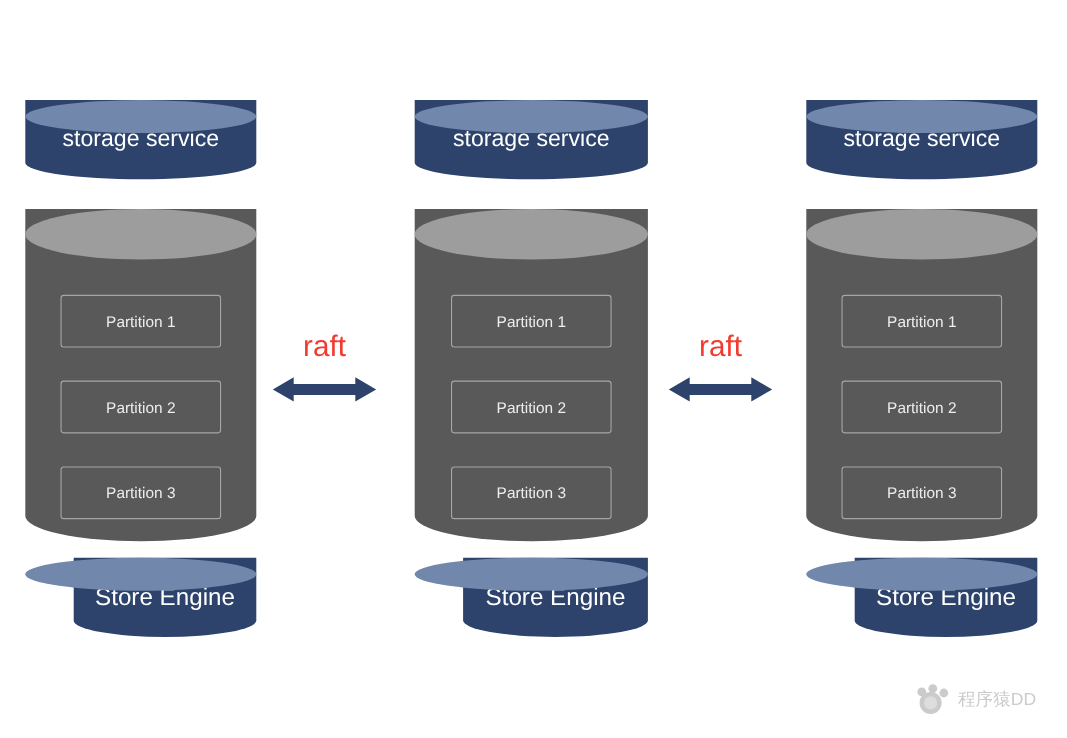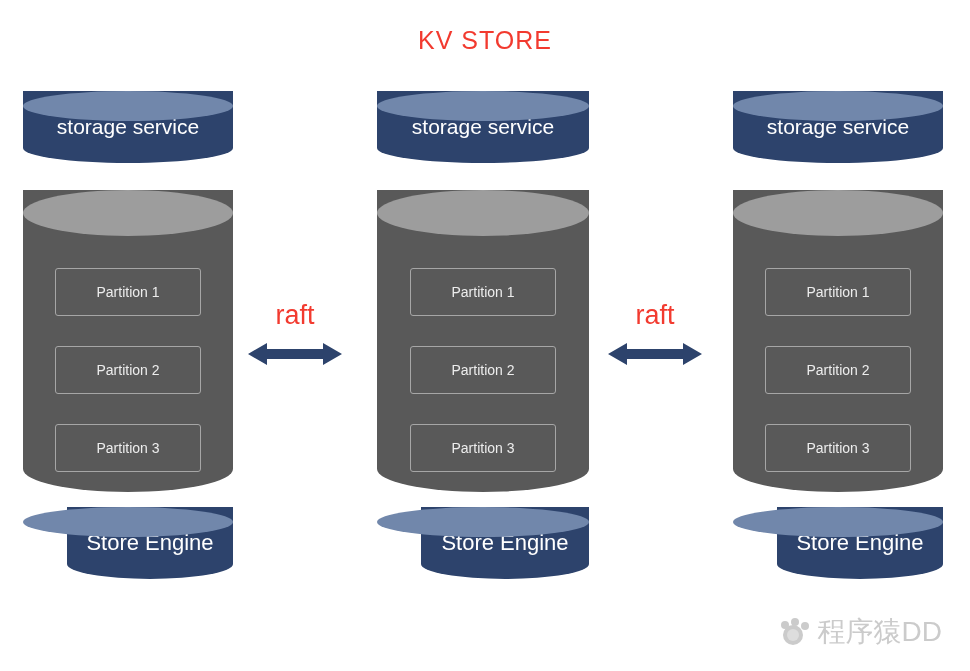--- a/index.html
+++ b/index.html
@@ -78,29 +78,28 @@
   .raft-label { font-size: 27px; display: block; margin-bottom: 10px; text-align: center; }
 
   .watermark {
     position: absolute;
     right: 28px;
     bottom: 20px;
     display: flex;
     align-items: center;
     gap: 6px;
     color: #cbcbcb;
-    font-size: 28px;
+    font-size: 16px;
   }
 </style>
 </head>
 <body>
 
 <div class="page">
 
-  <div class="title" style="color: rgb(242, 58, 47);">KV STORE</div>
 
   <div class="node n1">
     <div class="cyl svc">
       <div class="cyl-top" style="background: rgb(113, 135, 171);"></div>
       <div class="cyl-body" style="background: rgb(45, 67, 108);">
         <span>storage service</span>
       </div>
     </div>
     <div class="cyl big">
       <div class="cyl-top" style="background: rgb(157, 157, 157);"></div>

